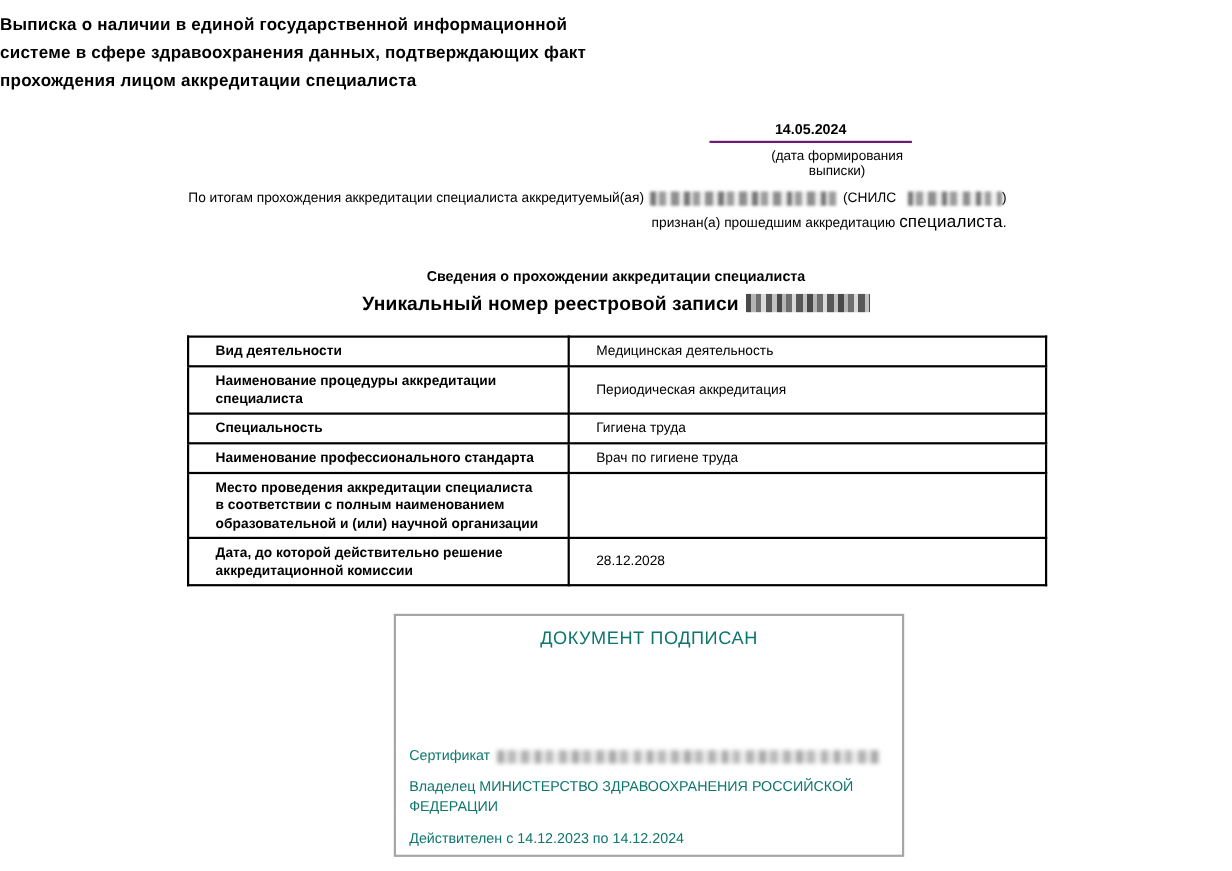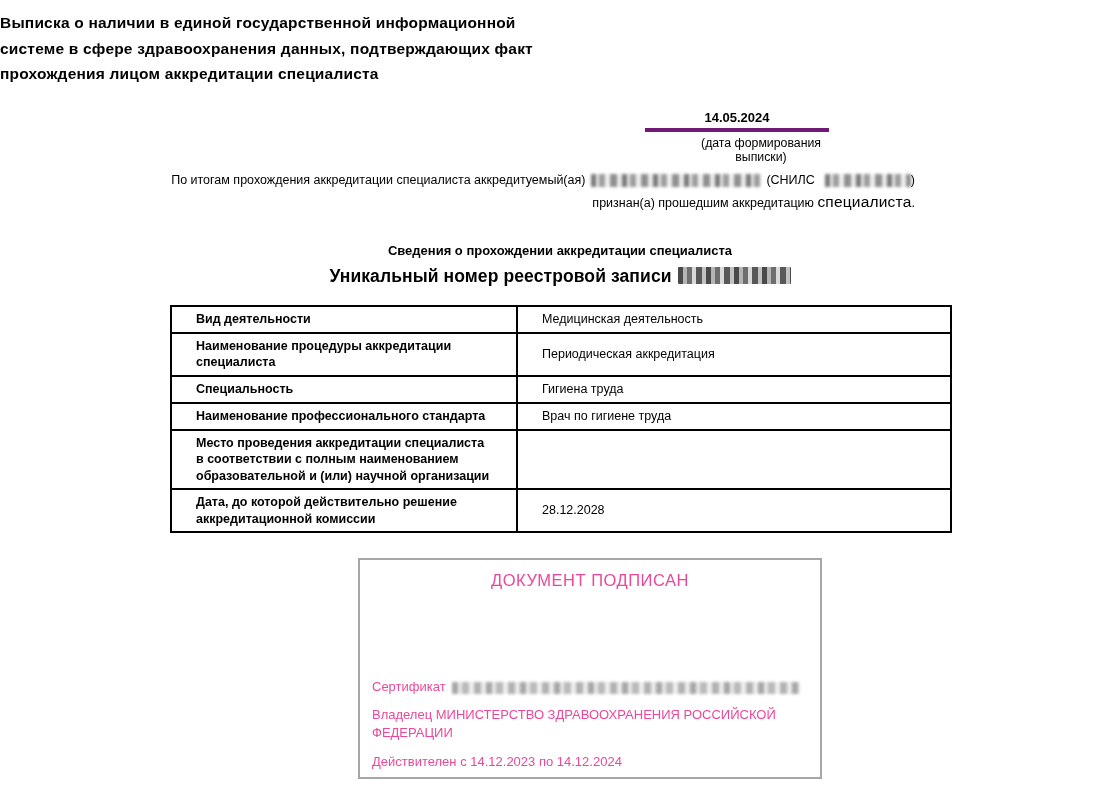--- a/index.html
+++ b/index.html
@@ -15,21 +15,21 @@
 
   
   .doc-title {
     position: absolute; top: 10px; left: 0; width: 1120px;
     font-size: 15.5px; font-weight: bold;
     line-height: 25.5px; letter-spacing: 0.2px;
   }
 
   
   .date-block { position: absolute; top: 110px; left: 645px; width: 184px; text-align: center; }
-  .date-value { font-size: 13px; font-weight: bold; padding-bottom: 3px; border-bottom: 4px solid #701a75; }
+  .date-value { font-size: 13px; font-weight: bold; padding-bottom: 3px; border-bottom: 2px solid #701a75; }
   .date-caption { font-size: 12.3px; padding-top: 4px; margin-left: 48px; }
 
   
   .intro { position: absolute; top: 171px; left: 0; width: 915px; text-align: right; font-size: 12.5px; line-height: 19px; }
   .intro-line2 { margin-top: 2px; }
   .big-word { font-size: 15.5px; letter-spacing: 0.2px; }
 
   
   .redact { display: inline-block; vertical-align: text-bottom; border-radius: 1px; }
   .redact-soft {
@@ -79,21 +79,21 @@
   .info-table tr.r3 { height: 27px; }
   .info-table tr.r4 { height: 27px; }
   .info-table tr.r5 { height: 57px; }
   .info-table tr.r6 { height: 41px; }
 
   
   .sig-box {
     position: absolute; left: 358px; top: 558px;
     width: 464px; height: 221px;
     border: 2px solid #a6a6a6; box-sizing: border-box;
-    color: #ec4899;
+    color: #0f766e;
   }
   .sig-title { text-align: center; font-size: 16.5px; letter-spacing: 0.5px; }
   .sig-title.first { margin-top: 11px; }
   .sig-title.second { margin-top: 21px; }
   .sig-cert  { position: absolute; top: 119px; left: 12px; font-size: 13px; white-space: nowrap; }
   .sig-owner { position: absolute; top: 146px; left: 12px; width: 420px; font-size: 13px; line-height: 17.5px; }
   .sig-valid { position: absolute; top: 194px; left: 12px; font-size: 13px; }
 </style>
 </head>
 <body>

